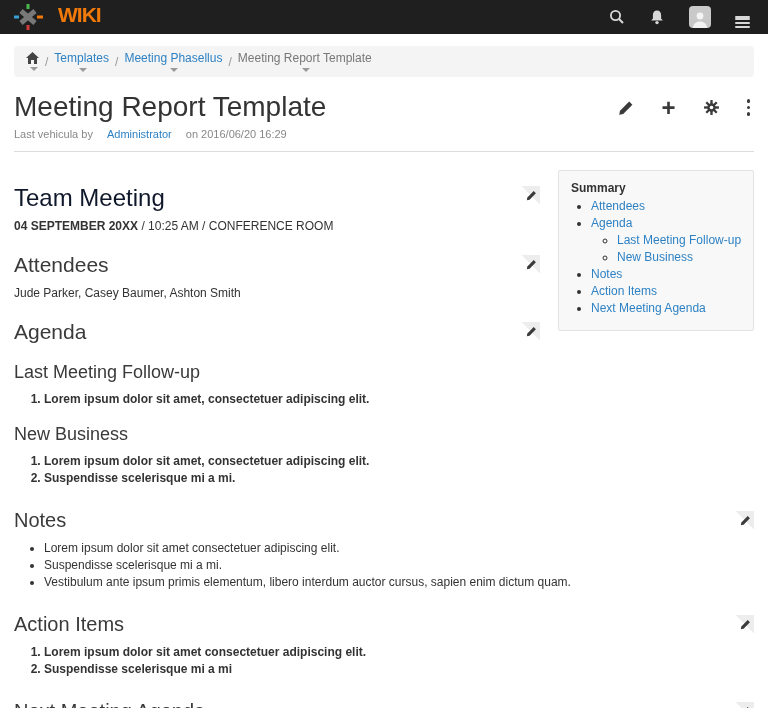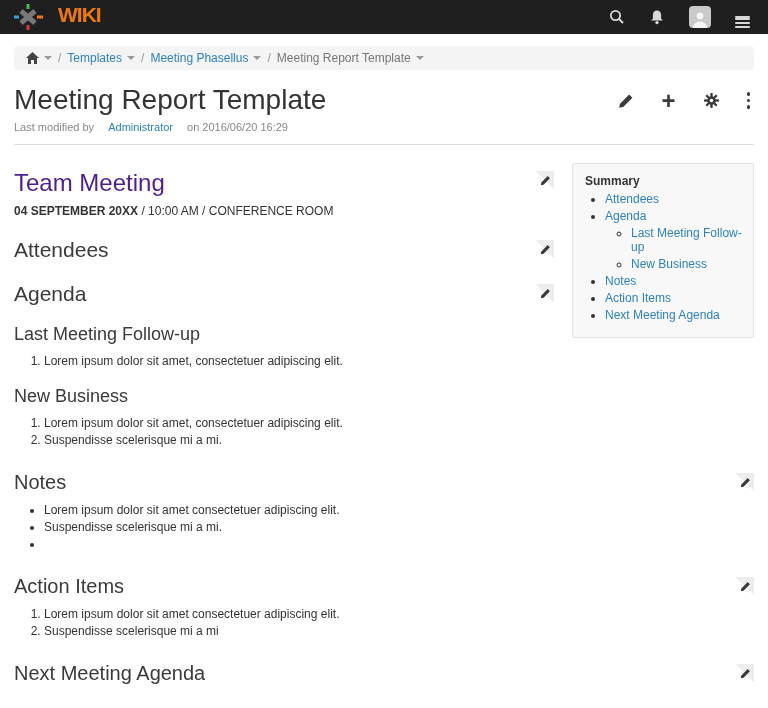--- a/index.html
+++ b/index.html
@@ -30,56 +30,56 @@
   .avatar-box { width: 22px; height: 22px; background: #c9c9c9; border-radius: 4px; display: flex; align-items: flex-end; justify-content: center; overflow: hidden; }
 
   
   .breadcrumb {
     margin: 12px 14px 0 14px;
     background: #f4f4f4; border-radius: 4px;
     padding: 5px 12px; font-size: 12px; color: #777;
     display: flex; align-items: center; gap: 6px; flex: 0 0 auto;
   }
   .caret { width: 0; height: 0; border-left: 4px solid transparent; border-right: 4px solid transparent; border-top: 4px solid #9a9a9a; display: inline-block; margin-left: 2px; cursor: pointer; }
-  .crumb { display: flex; align-items: center; gap: 3px; }
+  .crumb { display: flex; align-items: center; gap: 3px; flex-direction: column; }
   .sep { color: #999; }
 
   
   .page-header { padding: 14px 14px 0 14px; flex: 0 0 auto; }
   .header-row { display: flex; justify-content: space-between; align-items: flex-start; }
   .page-title { font-size: 28px; font-weight: 400; color: #333; }
   .header-actions { display: flex; gap: 27px; align-items: center; margin-top: 8px; margin-right: 4px; }
   .header-actions .act { cursor: pointer; display: flex; align-items: center; }
   .plus-glyph { font-size: 24px; font-weight: bold; color: #3a3a3a; line-height: 16px; }
   .dots { display: flex; flex-direction: column; gap: 3px; }
   .dots span { width: 3.5px; height: 3.5px; border-radius: 50%; background: #3a3a3a; display: block; }
   .modified { font-size: 11px; color: #888; margin-top: 5px; }
   .modified a { margin: 0 11px; }
   .rule { border: none; border-top: 1px solid #ddd; margin: 11px 0 0 0; }
 
   
   .content { padding: 16px 14px 0 14px; flex: 1 1 auto; font-size: 12px; }
   .panel-summary {
-    float: right; width: 182px;
+    float: right; width: 196px;
     background: #f8f8f8; border: 1px solid #e3e3e3; border-radius: 2px;
     padding: 10px 10px 12px 12px; margin: 2px 0 12px 18px;
   }
   .panel-title { font-size: 12px; font-weight: bold; color: #333; margin-bottom: 4px; }
   .panel-summary ul { list-style: disc; padding-left: 20px; }
   .panel-summary ul ul { list-style: circle; padding-left: 26px; }
   .panel-summary li { margin: 4px 0; font-size: 12px; }
 
-  h1.doc-h { font-size: 24px; font-weight: 400; color: #4c1d95; margin: 8px 0 7px 0; }
+  h1.doc-h { font-size: 24px; font-weight: 400; color: #0f172a; margin: 16px 0 7px 0; }
   h2.doc-h { font-size: 21px; font-weight: 400; color: #3a3a3a; margin: 20px 0 9px 0; }
   h2.doc-h.mid { font-size: 20px; margin-top: 24px; }
   h3.doc-h { font-size: 18px; font-weight: 400; color: #3a3a3a; margin: 18px 0 9px 0; }
   .meta-line { font-size: 12px; margin-bottom: 4px; }
   .meta-line b { font-weight: bold; text-align: center; }
   .content p { font-size: 12px; margin: 0 0 4px 0; }
-  .content ol { padding-left: 30px; margin: 2px 0 6px 0; }
+  .content ol { padding-left: 30px; margin: 2px 0 6px 0; font-weight: bold; }
   .content ul.doc-ul { padding-left: 30px; margin: 2px 0 6px 0; list-style: disc; }
   .content ul.doc-ul ul { padding-left: 28px; list-style: circle; margin: 2px 0 0 0; }
   .content li { margin: 3px 0; }
 
   .section-edit {
     float: right; width: 18px; height: 18px;
     display: flex; align-items: center; justify-content: center;
     background: linear-gradient(45deg, transparent 48%, #ededed 48%);
     cursor: pointer; margin-left: 8px; margin-top: 2px;
   }
@@ -175,21 +175,21 @@
           </svg>
       </span>
       <span class="act dots">
           <span></span>
           <span></span>
           <span></span>
         </span>
     </div>
   </div>
   <div class="modified">
-    <span>Last modified by</span>
+    <span>Last vehicula by</span>
     <a class="link">Administrator</a>
     <span>on 2016/06/20 16:29</span>
   </div>
   <hr class="rule">
 </div>
 
 <div class="content">
 
   <div class="panel-summary">
     <div class="panel-title">Summary</div>
@@ -208,30 +208,31 @@
   </div>
 
   <h1 class="doc-h">
     <span class="section-edit">
         <svg width="11" height="11" viewBox="0 0 16 16">
           <path d="M11.2 1.6 14.4 4.8 5.2 14 1.2 14.8 2 10.8z" fill="#3a3a3a"></path>
         </svg>
       </span>
     <span>Team Meeting</span>
   </h1>
-  <p class="meta-line"><b>04 SEPTEMBER 20XX</b><span> / 10:00 AM / CONFERENCE ROOM</span></p>
+  <p class="meta-line"><b>04 SEPTEMBER 20XX</b><span> / 10:25 AM / CONFERENCE ROOM</span></p>
 
   <h2 class="doc-h">
     <span class="section-edit">
         <svg width="11" height="11" viewBox="0 0 16 16">
           <path d="M11.2 1.6 14.4 4.8 5.2 14 1.2 14.8 2 10.8z" fill="#3a3a3a"></path>
         </svg>
       </span>
     <span>Attendees</span>
   </h2>
+  <p>Jude Parker, Casey Baumer, Ashton Smith</p>
 
   <h2 class="doc-h">
     <span class="section-edit">
         <svg width="11" height="11" viewBox="0 0 16 16">
           <path d="M11.2 1.6 14.4 4.8 5.2 14 1.2 14.8 2 10.8z" fill="#3a3a3a"></path>
         </svg>
       </span>
     <span>Agenda</span>
   </h2>
 
@@ -250,21 +251,21 @@
     <span class="section-edit">
         <svg width="11" height="11" viewBox="0 0 16 16">
           <path d="M11.2 1.6 14.4 4.8 5.2 14 1.2 14.8 2 10.8z" fill="#3a3a3a"></path>
         </svg>
       </span>
     <span>Notes</span>
   </h2>
   <ul class="doc-ul">
     <li>Lorem ipsum dolor sit amet consectetuer adipiscing elit.</li>
     <li>Suspendisse scelerisque mi a mi.</li>
-    <li>
+    <li><span>Vestibulum ante ipsum primis elementum, libero interdum auctor cursus, sapien enim dictum quam.</span>
     </li>
   </ul>
 
   <h2 class="doc-h mid">
     <span class="section-edit">
         <svg width="11" height="11" viewBox="0 0 16 16">
           <path d="M11.2 1.6 14.4 4.8 5.2 14 1.2 14.8 2 10.8z" fill="#3a3a3a"></path>
         </svg>
       </span>
     <span>Action Items</span>

